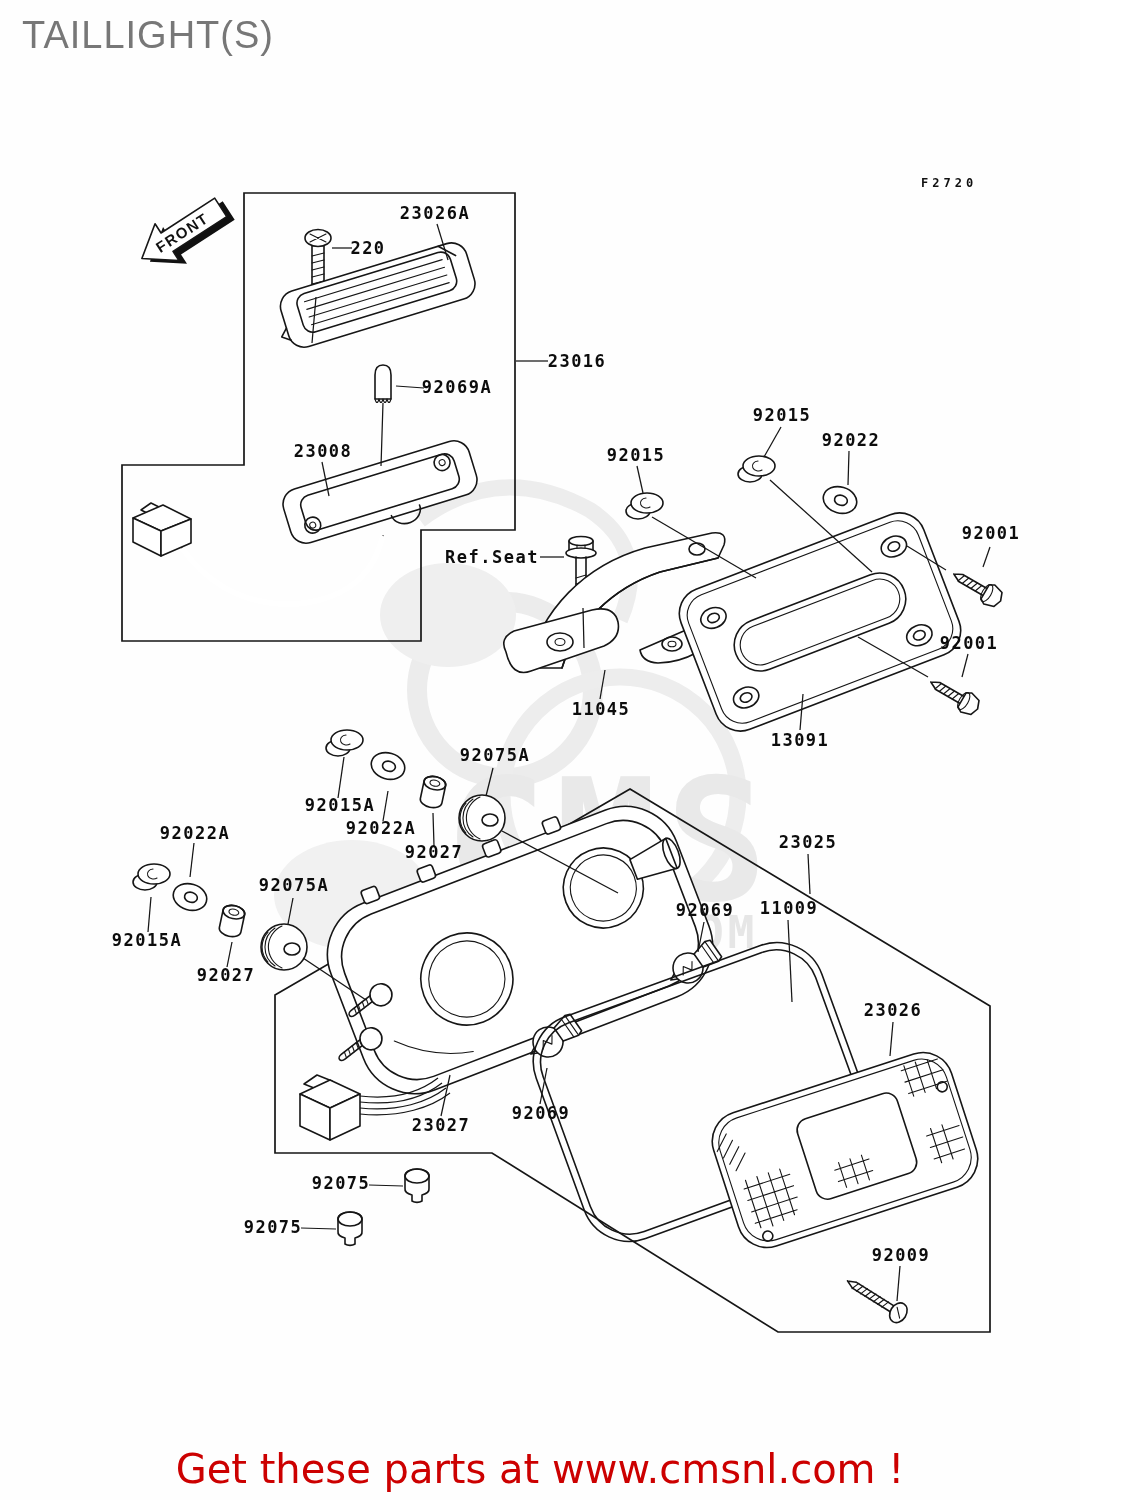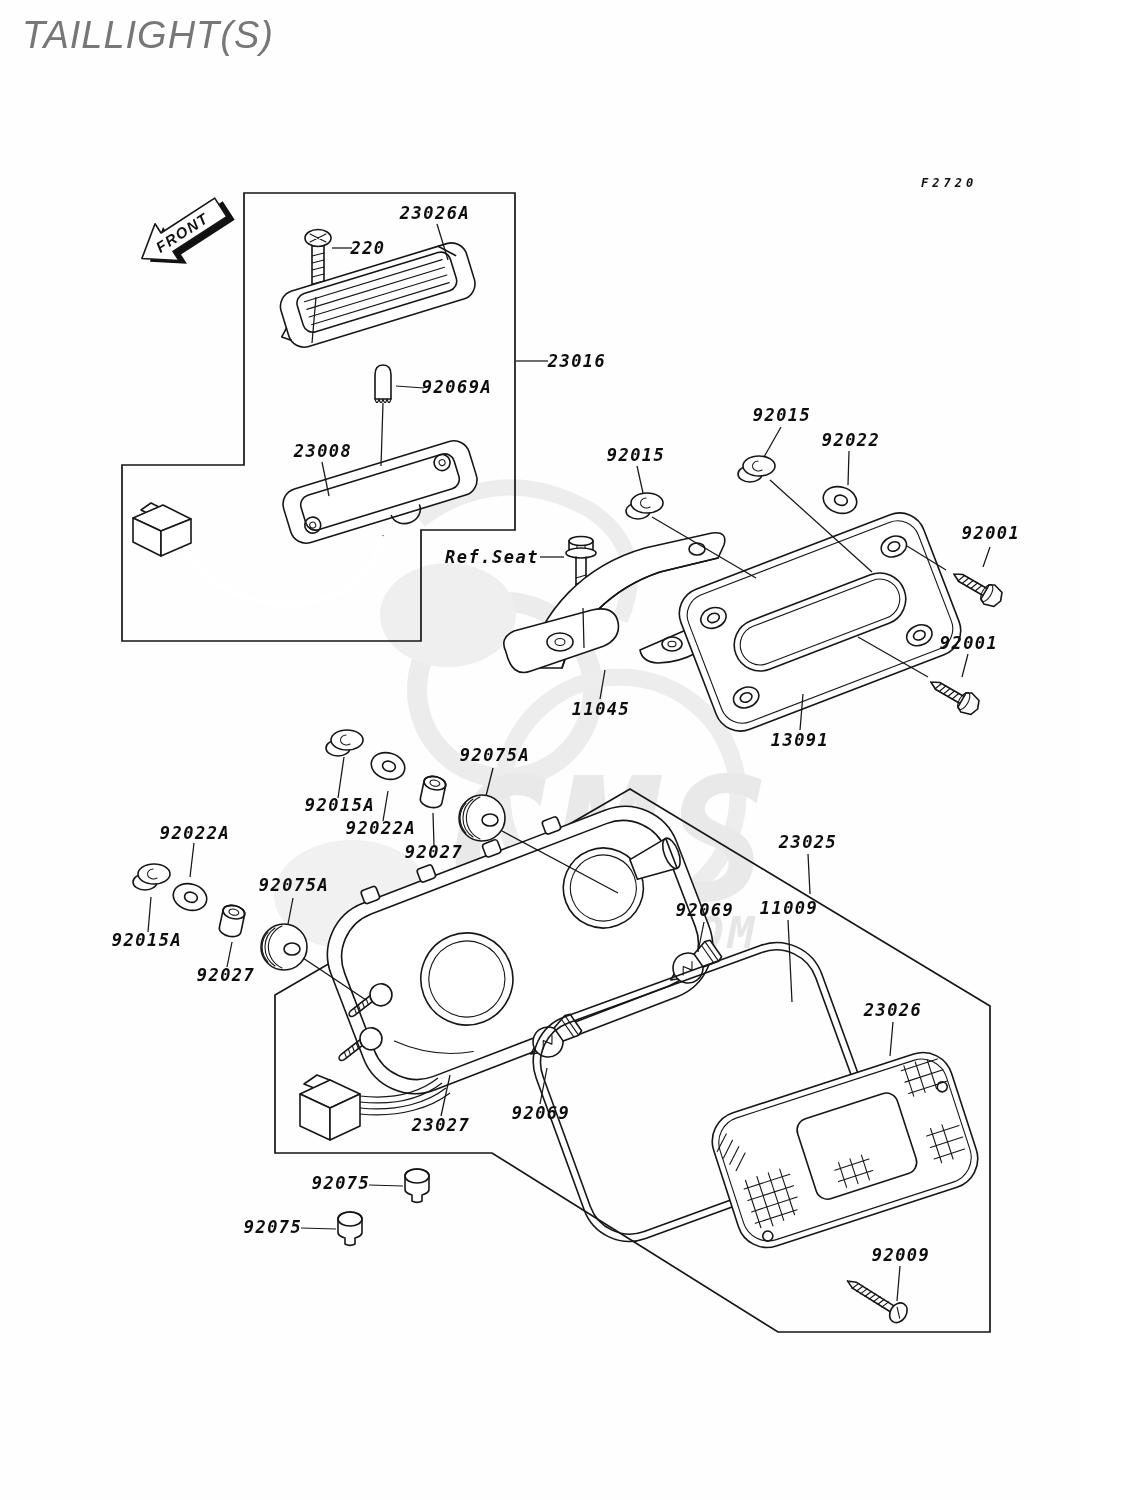--- a/index.html
+++ b/index.html
@@ -1,17 +1,17 @@
 <!DOCTYPE html>
 <html><head>
 <meta charset="utf-8">
 <style>
   html,body{margin:0;padding:0;background:#ffffff;}
   .page{position:relative;width:1080px;height:1500px;background:#fefefe;overflow:hidden;
-        font-family:"Liberation Sans",sans-serif;font-style:italic;}
+        font-family:"Liberation Sans",sans-serif;}
   .title{position:absolute;left:22px;top:14px;font-size:38px;color:#777777;letter-spacing:1px;}
   .figcode{position:absolute;left:921px;top:176px;font-family:"DejaVu Sans Mono",monospace;
            font-weight:bold;font-size:12px;letter-spacing:4px;color:#111;}
   .banner{position:absolute;left:0;top:1446px;width:100%;text-align:center;
           font-family:"DejaVu Sans",sans-serif;font-size:40px;color:#cc0000;cursor:pointer;}
   svg{position:absolute;left:0;top:0;}
   .ln{fill:none;stroke:#161616;stroke-width:1.6;stroke-linecap:round;stroke-linejoin:round;}
   .thin{stroke-width:1.1;}
   .fw{fill:#ffffff;stroke:#161616;stroke-width:1.6;stroke-linejoin:round;}
   .fb{fill:#111111;stroke:none;}
@@ -315,13 +315,14 @@
       <text class="plabel" x="226" y="981" text-anchor="middle">92027</text>
       <text class="plabel" x="893" y="1016" text-anchor="middle">23026</text>
       <text class="plabel" x="541" y="1119" text-anchor="middle">92069</text>
       <text class="plabel" x="441" y="1131" text-anchor="middle">23027</text>
       <text class="plabel" x="341" y="1189" text-anchor="middle">92075</text>
       <text class="plabel" x="273" y="1233" text-anchor="middle">92075</text>
       <text class="plabel" x="901" y="1261" text-anchor="middle">92009</text>
     </g>
   </svg>
 
+  <div class="banner">Get these parts at www.cmsnl.com !</div>
 </div>
 
 </body></html>

